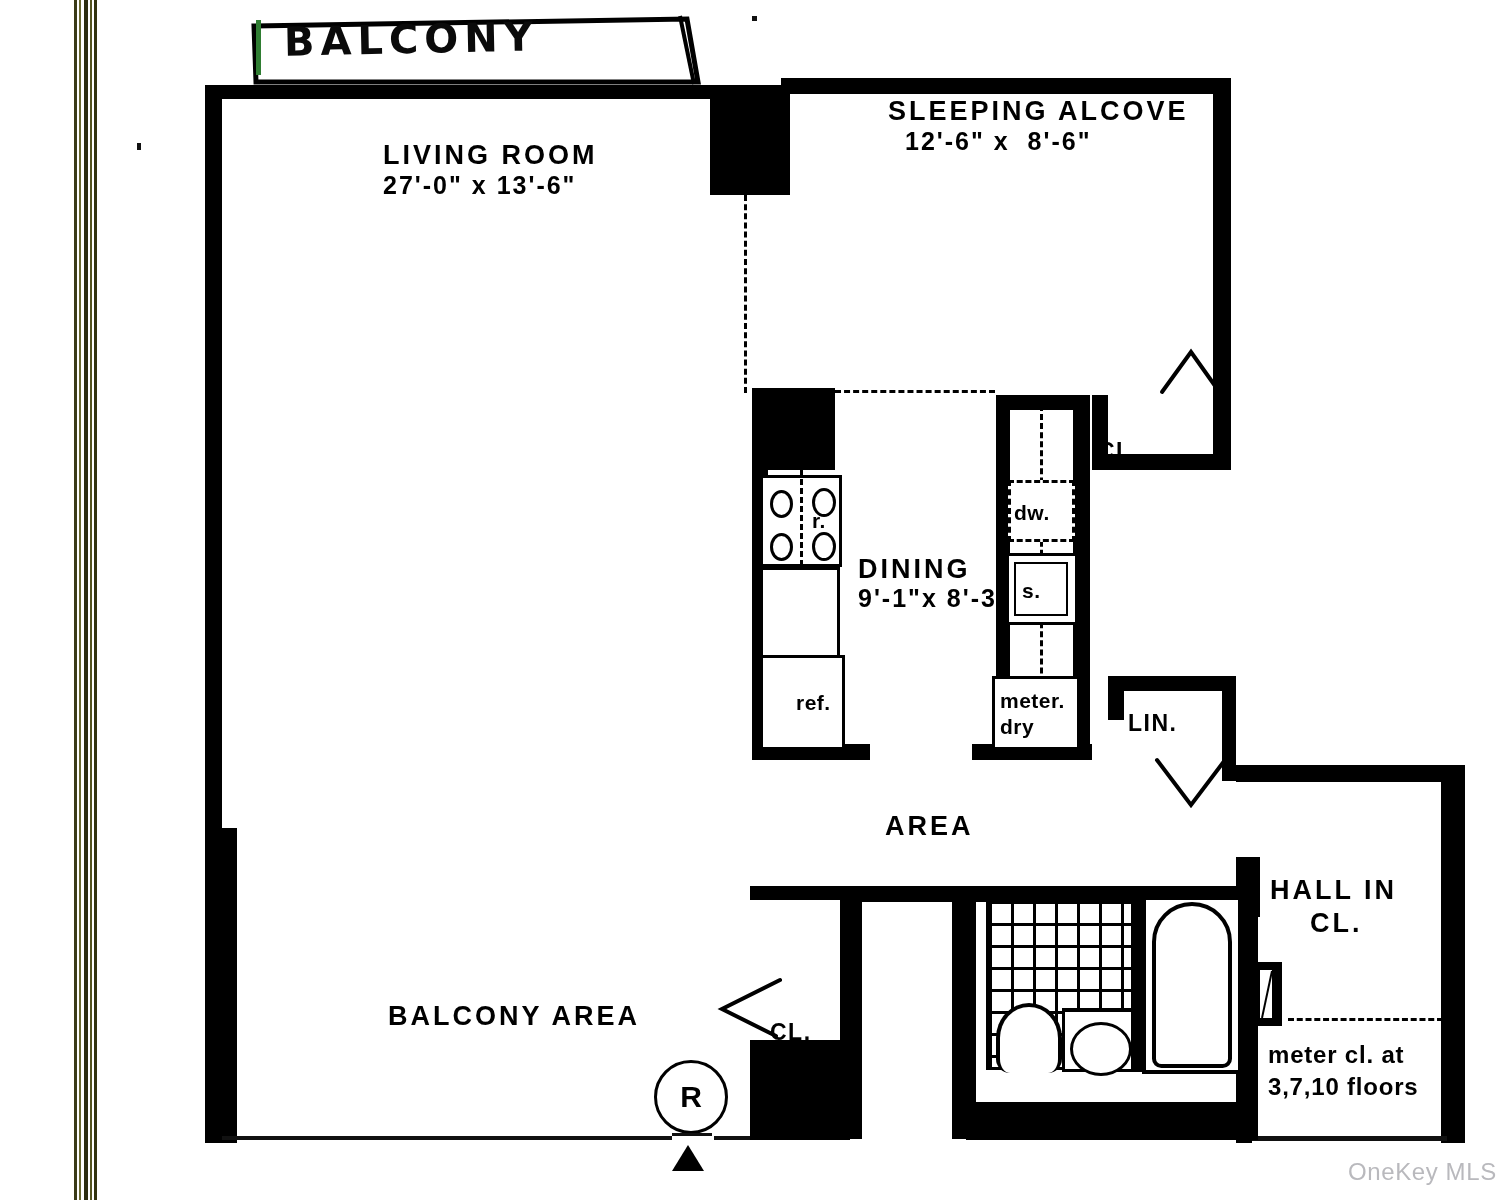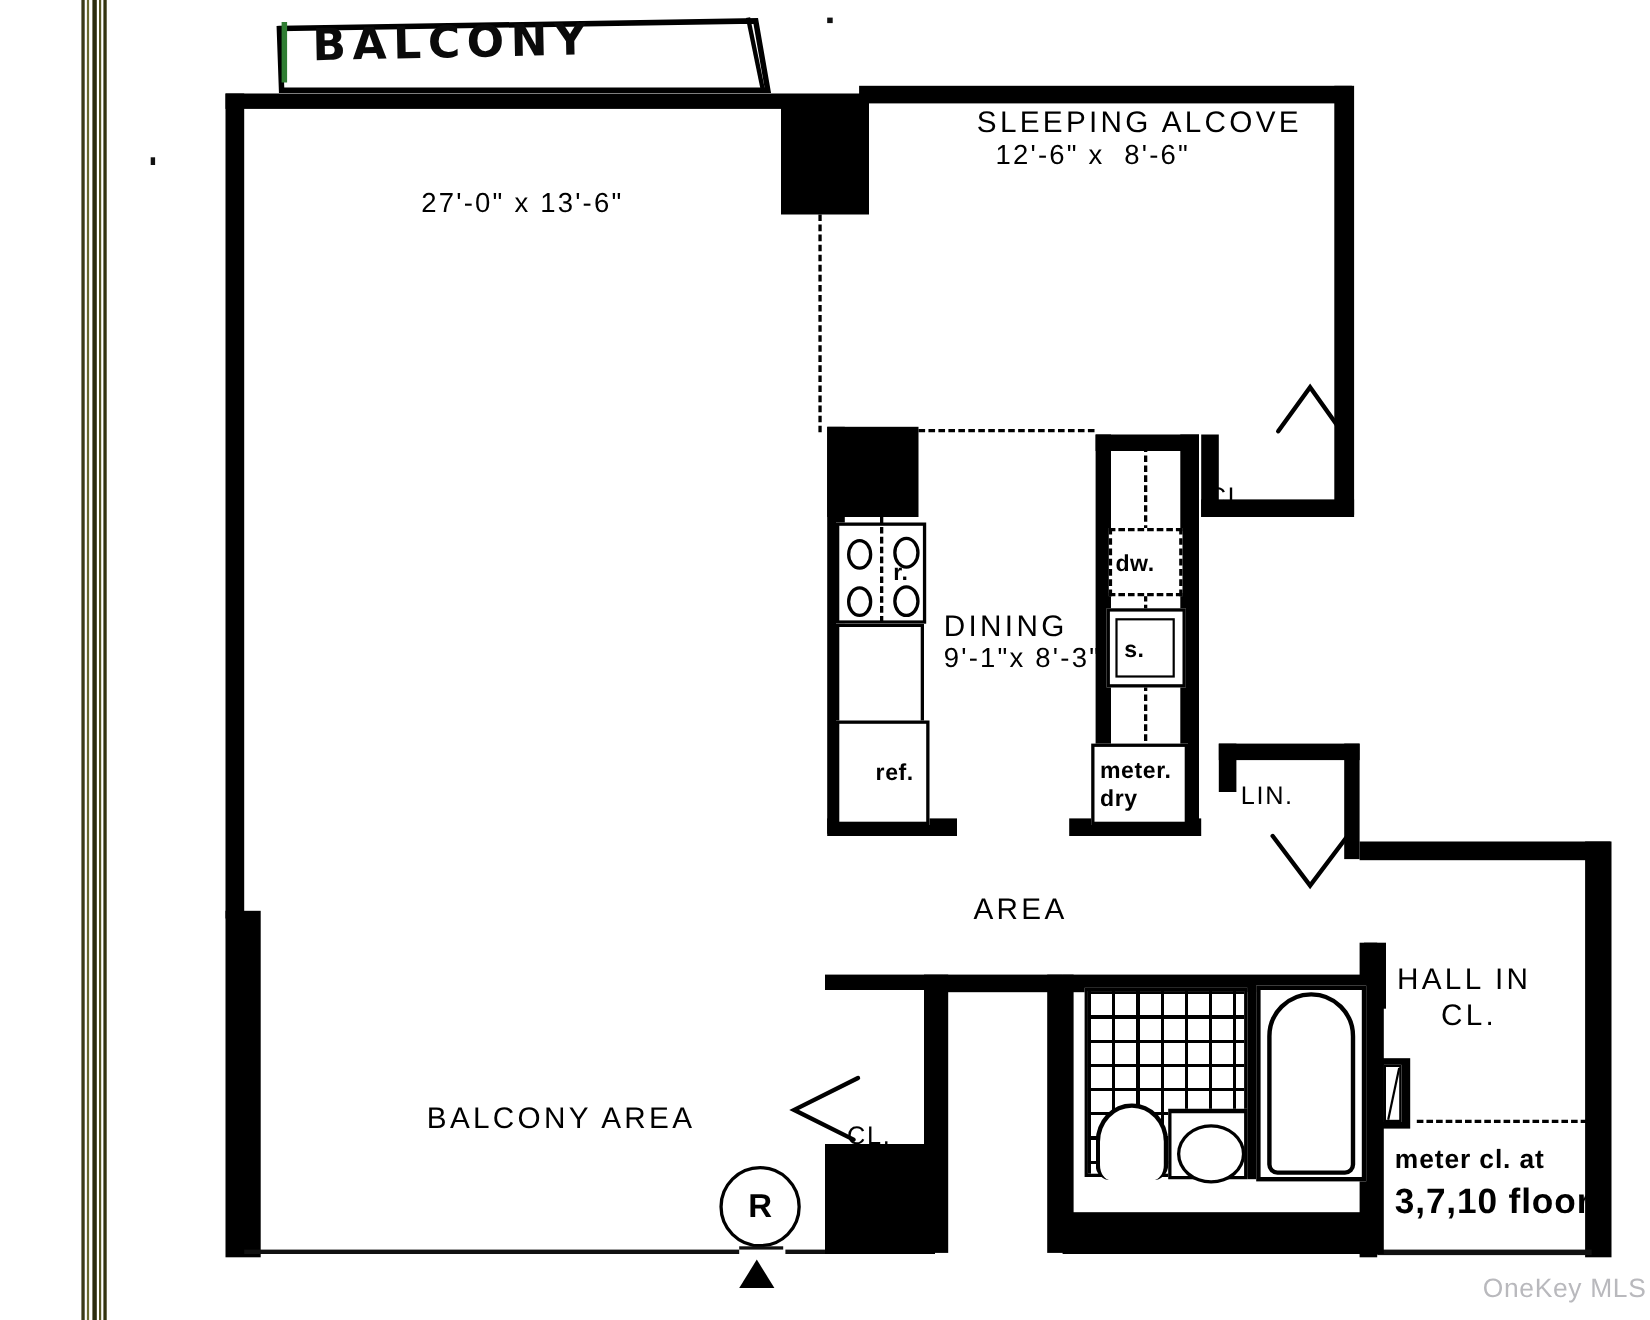--- a/index.html
+++ b/index.html
@@ -10,21 +10,21 @@
   .wall{position:absolute;background:#000000;}
   .thin{position:absolute;background:#111111;}
   .box{position:absolute;border:3px solid #000;background:#fff;box-sizing:border-box;}
   .box2{position:absolute;border:2px solid #000;background:#fff;box-sizing:border-box;}
   .dash-v{position:absolute;border-left:3px dashed #000;}
   .dash-h{position:absolute;border-top:3px dashed #000;}
   .dashbox{position:absolute;border:3px dashed #000;background:#fff;box-sizing:border-box;}
 
   
   .lbl{position:absolute;color:#000;font-family:"Liberation Sans",sans-serif;
-       font-weight:400;letter-spacing:2.5px;white-space:pre;line-height:1.25;}
+       font-weight:700;letter-spacing:2.5px;white-space:pre;line-height:1.25;}
   .room  {font-size:27px;letter-spacing:3px;}
   .dim   {font-size:25px;letter-spacing:2px;}
   .small {font-size:23px;letter-spacing:1.5px;}
   .tiny  {font-size:21px;letter-spacing:0.5px;font-weight:700;}
 
   
   .hand{position:absolute;font-family:"DejaVu Sans",sans-serif;font-weight:700;
         font-size:40px;letter-spacing:6px;color:#0a0a0a;
         transform:rotate(-1.2deg);}
 
@@ -103,20 +103,21 @@
     <svg width="62" height="46" viewBox="0 0 62 46">
       <path d="M2,44 L31,4 L58,42" stroke="#000000" stroke-width="4" fill="none" stroke-linecap="round"></path>
     </svg>
   </div>
 
   <div class="lbl room" style="left:888px;top:95px;">SLEEPING ALCOVE</div>
   <div class="lbl dim" style="left:905px;top:126px;">12'-6" x  8'-6"</div>
 
   <div class="lbl small" style="left:1098px;top:437px;">CL.</div>
 
+  <div class="lbl room" style="left:383px;top:139px;">LIVING ROOM</div>
   <div class="lbl dim" style="left:383px;top:170px;">27'-0" x 13'-6"</div>
 
   <div class="wall" style="left:752px;top:388px;width:83px;height:82px;"></div>
   <div class="wall" style="left:752px;top:388px;width:16px;height:370px;"></div>
   <div class="wall" style="left:752px;top:744px;width:118px;height:16px;"></div>
 
   <div class="dash-h" style="left:835px;top:390px;width:160px;"></div>
 
   <div class="box" style="left:760px;top:475px;width:82px;height:92px;"></div>
   <div class="dash-v" style="left:800px;top:470px;height:285px;"></div>
@@ -174,21 +175,21 @@
     <svg width="18" height="54" viewBox="0 0 18 54">
         <path d="M14,3 L4,50" stroke="#000" stroke-width="2" fill="none"></path>
       </svg>
   </div>
 
   <div class="dash-h" style="left:1288px;top:1018px;width:155px;"></div>
 
   <div class="lbl room" style="left:1270px;top:874px;">HALL IN</div>
   <div class="lbl room" style="left:1310px;top:907px;">CL.</div>
   <div class="lbl tiny" style="left:1268px;top:1040px;font-size:24px;letter-spacing:0.8px;">meter cl. at</div>
-  <div class="lbl tiny" style="left:1268px;top:1072px;font-size:32px;letter-spacing:0.8px;text-align:right;">3,7,10 floors</div>
+  <div class="lbl tiny" style="left:1268px;top:1072px;font-size:24px;letter-spacing:0.8px;text-align:right;">3,7,10 floors</div>
 
   <div class="wall" style="left:750px;top:886px;width:108px;height:14px;"></div>
   <div class="wall" style="left:840px;top:886px;width:22px;height:253px;"></div>
   <div class="wall" style="left:750px;top:1040px;width:100px;height:100px;"></div>
   <div class="wall" style="left:858px;top:886px;width:108px;height:16px;"></div>
   <div class="wall" style="left:952px;top:886px;width:24px;height:253px;"></div>
 
   <div class="svgwrap" style="left:718px;top:978px;">
     <svg width="66" height="62" viewBox="0 0 66 62">
       <path d="M62,2 L4,31 L58,58" stroke="#000000" stroke-width="4" fill="none" stroke-linecap="round"></path>

